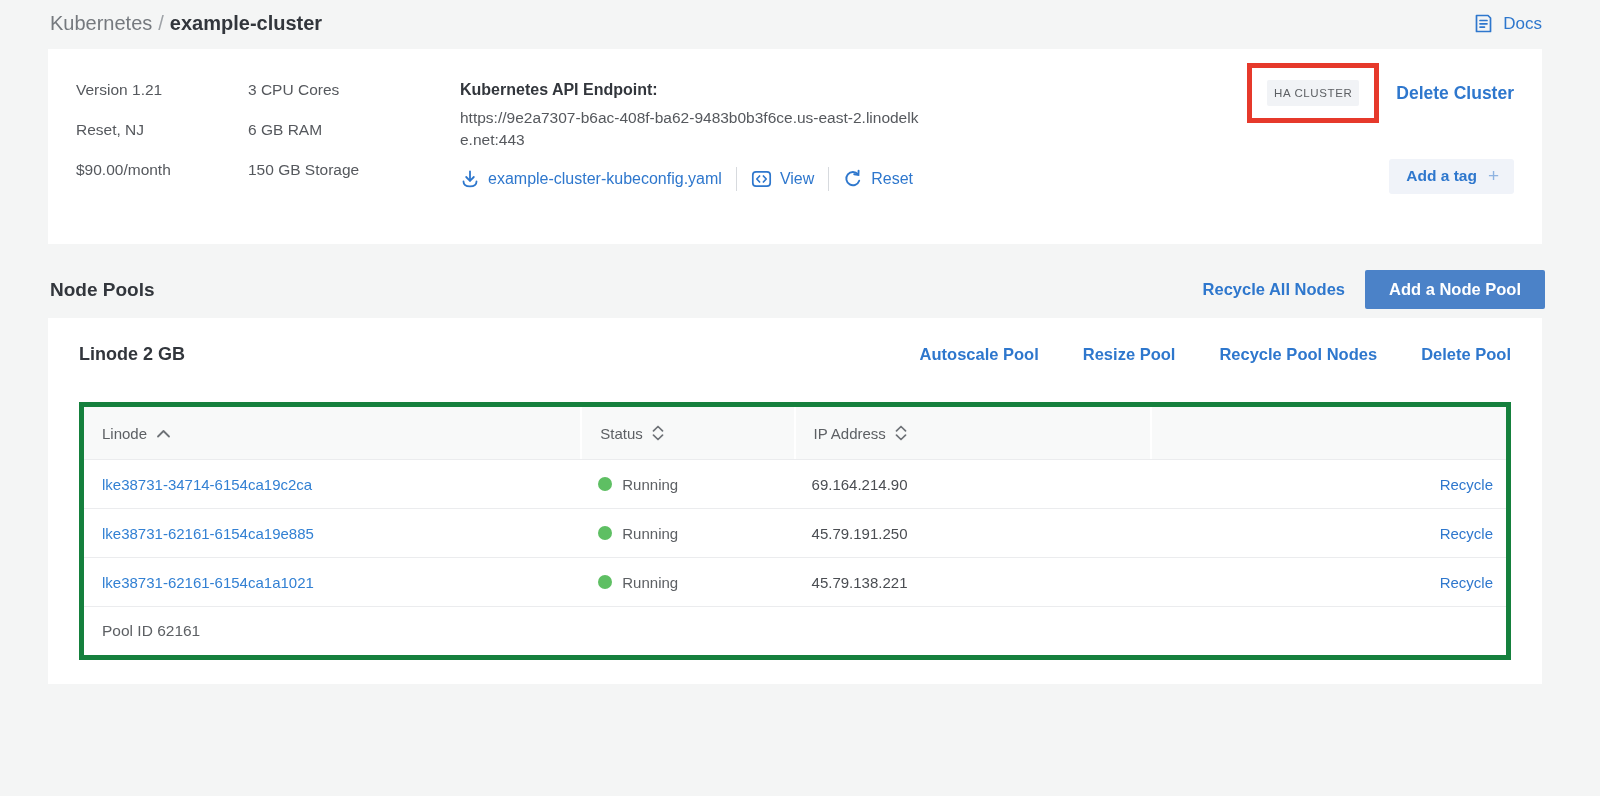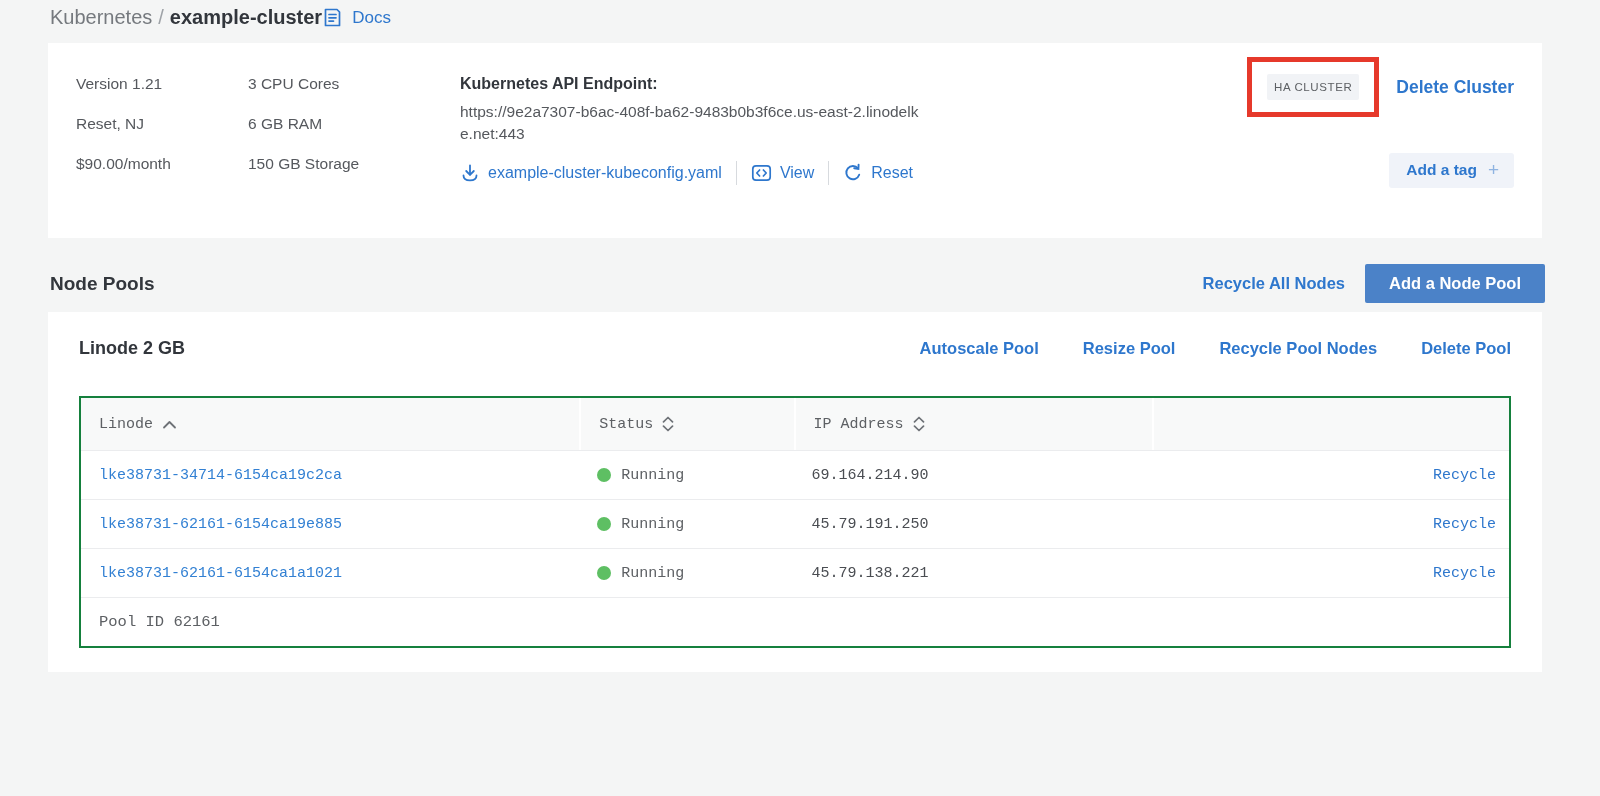--- a/index.html
+++ b/index.html
@@ -6,22 +6,22 @@
   html,body { width:1600px; height:796px; }
   body {
     font-family:"Liberation Sans","DejaVu Sans",sans-serif;
     background:#f4f5f5;
     color:#32363c;
     overflow:hidden;
   }
   a { text-decoration:none; cursor:pointer; }
 
   .topbar {
-    display:flex; align-items:center;
-    padding:6px 58px 0 50px;
+    display:flex; justify-content:space-between; align-items:center;
+    padding:12px 58px 0 50px;
   }
   .breadcrumb { font-size:20px; color:#75797e; }
   .breadcrumb .crumb-sep { margin:0 6px; color:#9ea2a7; }
   .breadcrumb .crumb-current { color:#32363c; font-weight:700; }
   .docs-link { display:flex; align-items:center; gap:9px; color:#2e77cd; font-size:17px; }
 
   
   .summary-card {
     background:#fff; margin:14px 58px 0 48px;
     padding:32px 28px 26px 28px;
@@ -70,21 +70,21 @@
 
   
   .pool-card {
     background:#fff; margin:9px 58px 0 48px; padding:26px 31px 24px 31px;
   }
   .pool-header { display:flex; align-items:center; margin-bottom:37px; }
   .pool-title { font-size:18px; font-weight:700; color:#32363c; }
   .pool-actions { margin-left:auto; display:flex; align-items:flex-start; gap:44px; }
   .pool-actions a { color:#2e77cd; font-weight:700; font-size:16.5px; }
 
-  .node-table { border:2px solid #15803d;font-family:Liberation Mono, monospace; }
+  .node-table { border:5px solid #15803d; }
   .tr { display:grid; grid-template-columns:34.9% 15% 25.1% 1fr; align-items:center; }
   .thead { background:#f8f9f9; height:52px; }
   .th {
     font-size:15px; color:#5d6064; padding-left:18px; height:100%;
     display:flex; align-items:center; gap:9px;
   }
   .th + .th { border-left:2px solid #fff; }
   .row { height:49px; border-top:1px solid #ebecee; background:#fff; }
   .td { padding-left:18px; font-size:15px; }
   .td-linode a { color:#3280d3; font-size:15px; }

